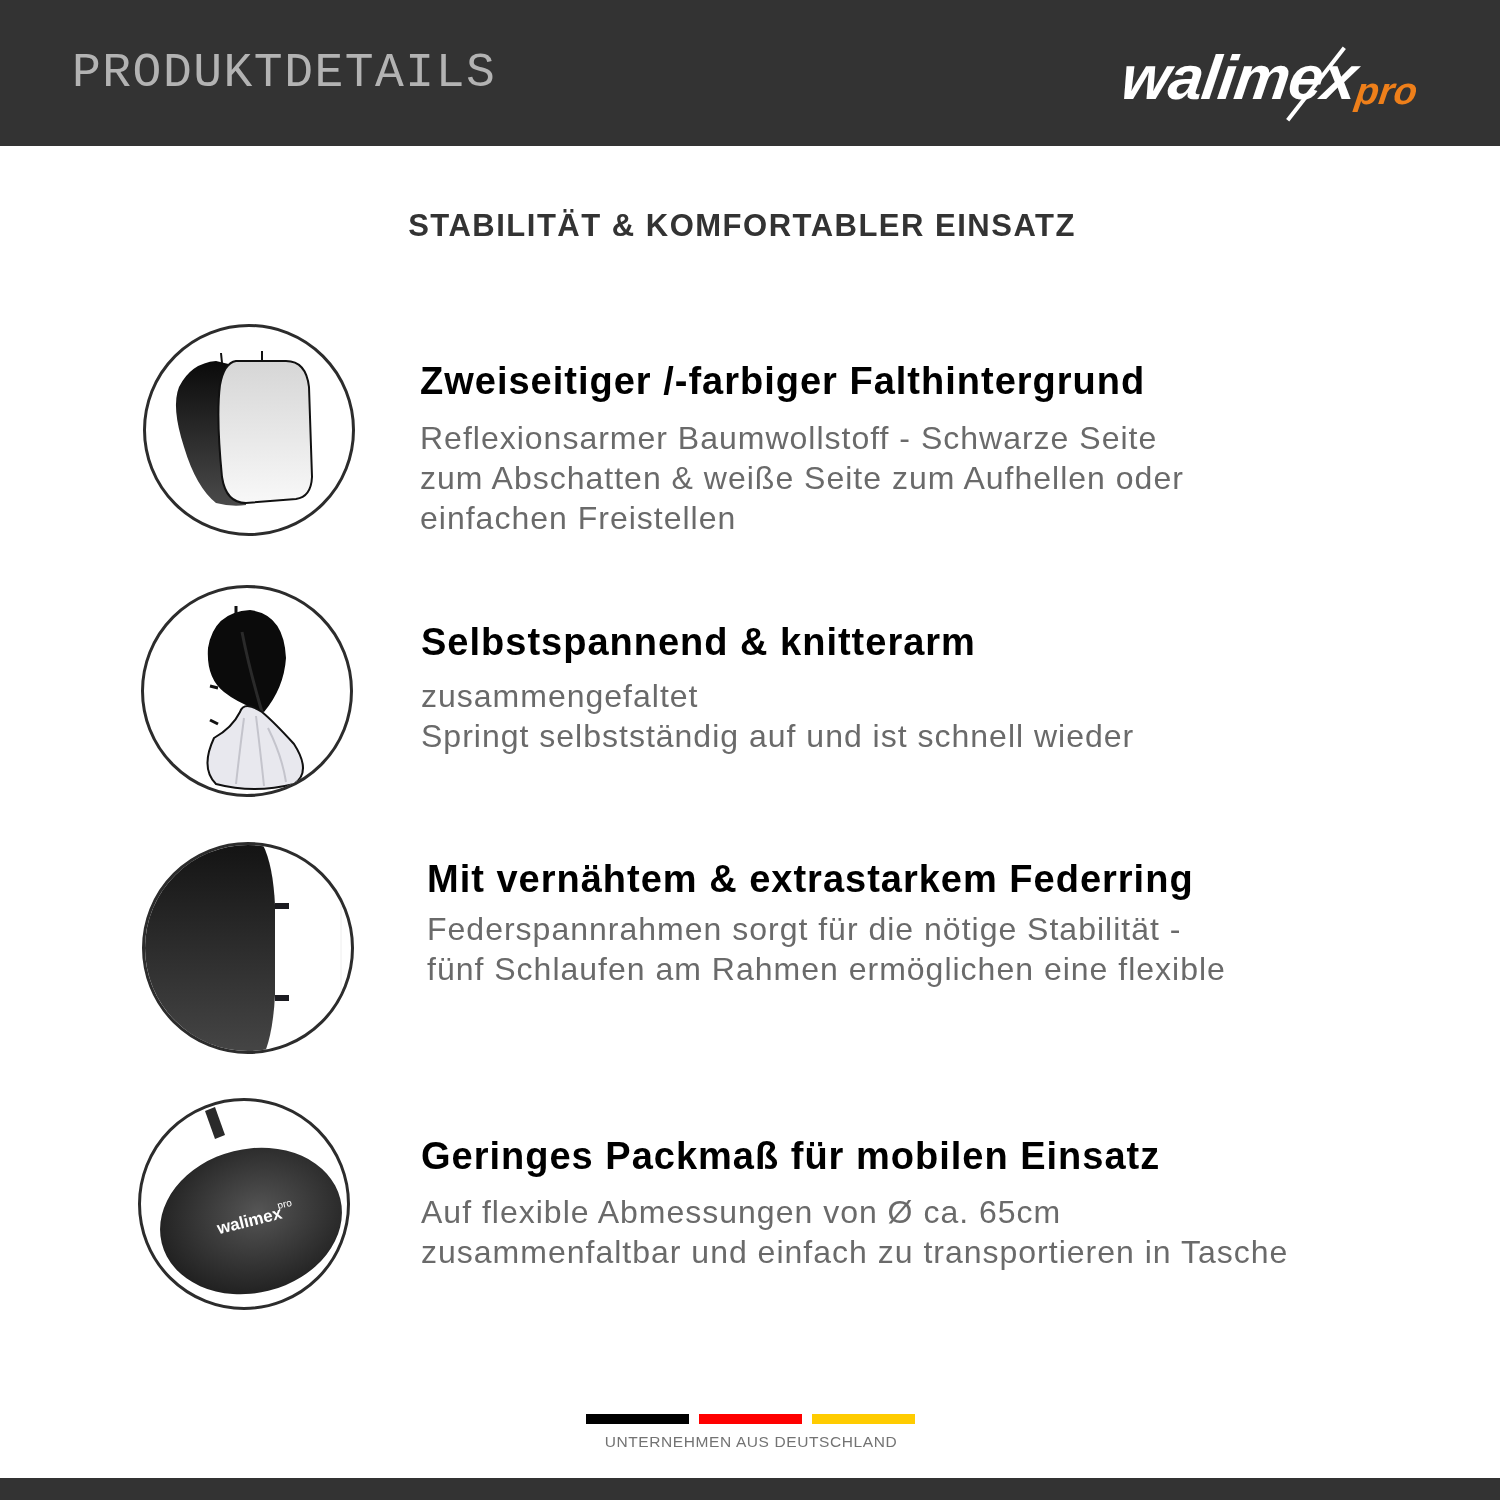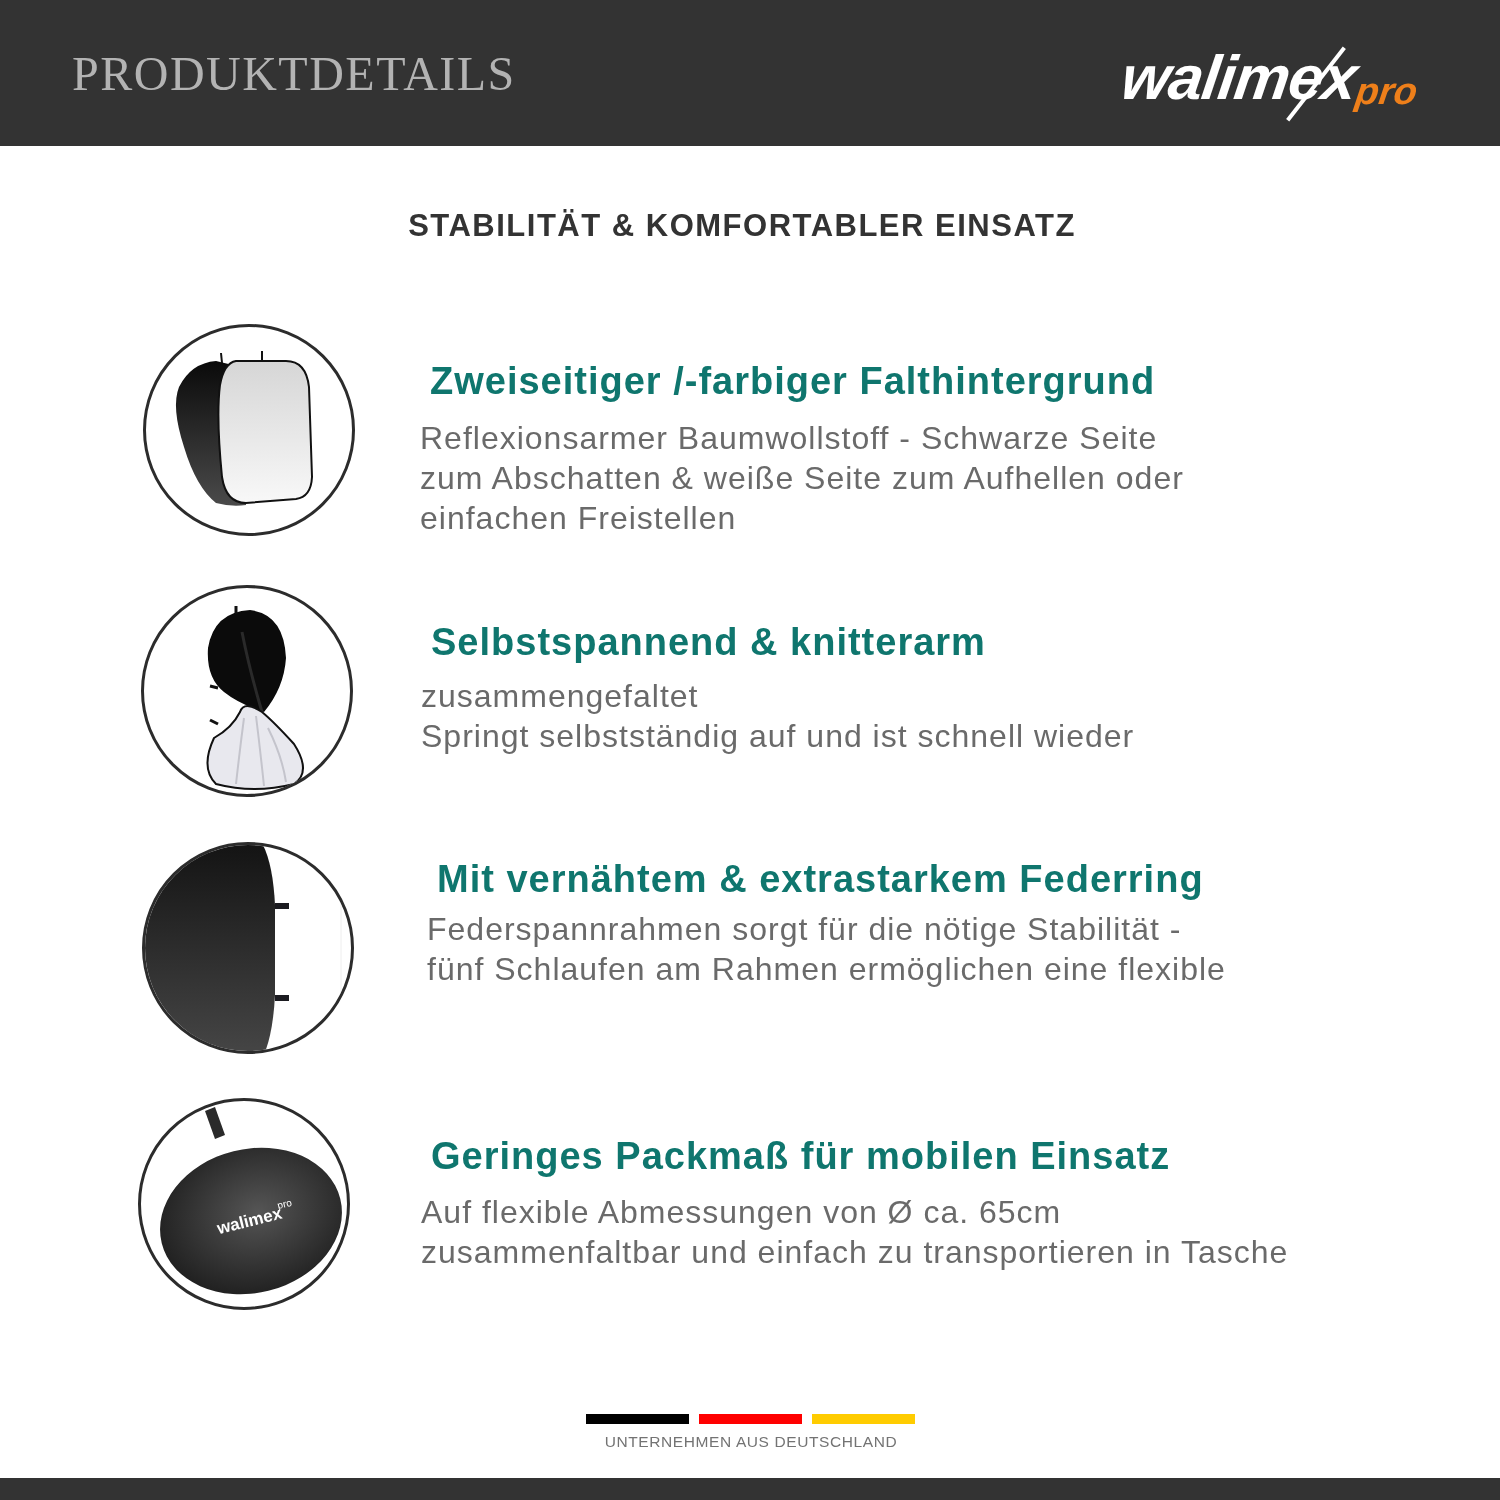--- a/index.html
+++ b/index.html
@@ -8,21 +8,21 @@
     background: #ffffff;
     font-family: "Liberation Sans", sans-serif;
   }
   .header {
     position: absolute; left: 0; top: 0; width: 1500px; height: 146px;
     background: #333333;
   }
   .header-title {
     position: absolute; left: 72px; top: 46px;
     color: #b3b3b3; font-size: 48px; letter-spacing: 1.5px;
-    font-family: Liberation Serif, serif; font-weight: normal;
+    font-family: Liberation Mono, monospace; font-weight: normal;
   }
   .logo {
     position: absolute; left: 1118px; top: 36px; width: 320px; height: 80px;
   }
   .logo-main {
     position: absolute; left: 4px; top: 6px;
     color: #ffffff; font-size: 62px; font-style: italic; font-weight: bold;
     letter-spacing: -1px; transform: skewX(-8deg);
     font-family: "Liberation Sans", sans-serif;
   }
@@ -39,23 +39,22 @@
   .section-title {
     position: absolute; left: 0; top: 208px; width: 1484px; text-align: center;
     color: #333333; font-size: 31px; font-weight: bold; letter-spacing: 1.5px;
   }
   .feature { position: absolute; left: 0; width: 1500px; }
   .circle {
     position: absolute; width: 212px; height: 212px; border-radius: 50%;
     border: 3px solid #2c2c2c; box-sizing: border-box; overflow: hidden; background: #fff;
   }
   .feature-title {
-    position: absolute; color: #0f766e; font-size: 38px; font-weight: bold; letter-spacing: 1px;
+    position: absolute; color: #000000; font-size: 38px; font-weight: bold; letter-spacing: 1px;
     white-space: nowrap;
-    margin-left: 10px;
   }
   .feature-desc {
     position: absolute; color: #6a6a6a; font-size: 32px; line-height: 40px; letter-spacing: 1px;
   }
   .feature-desc span { display: block; white-space: nowrap; }
   .flag {
     position: absolute; top: 1414px; height: 10px; width: 103px;
   }
   .flag-caption {
     position: absolute; left: 585px; top: 1433px; width: 332px; text-align: center;

